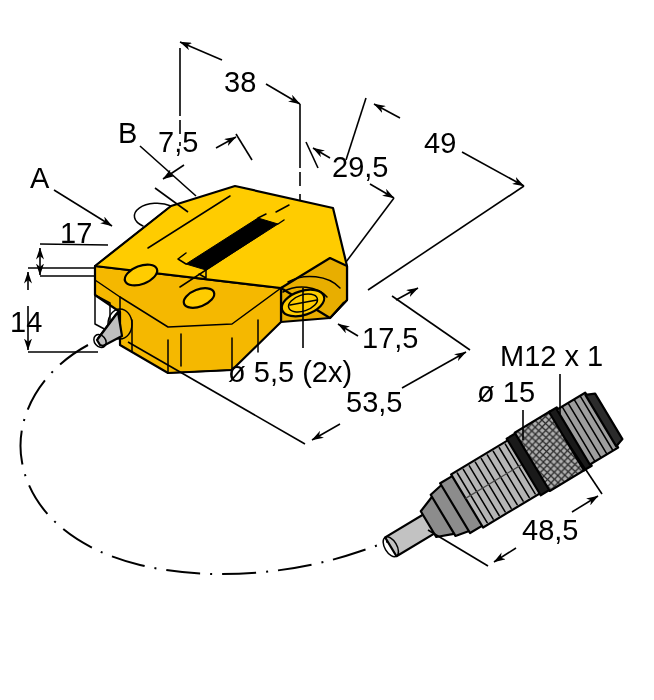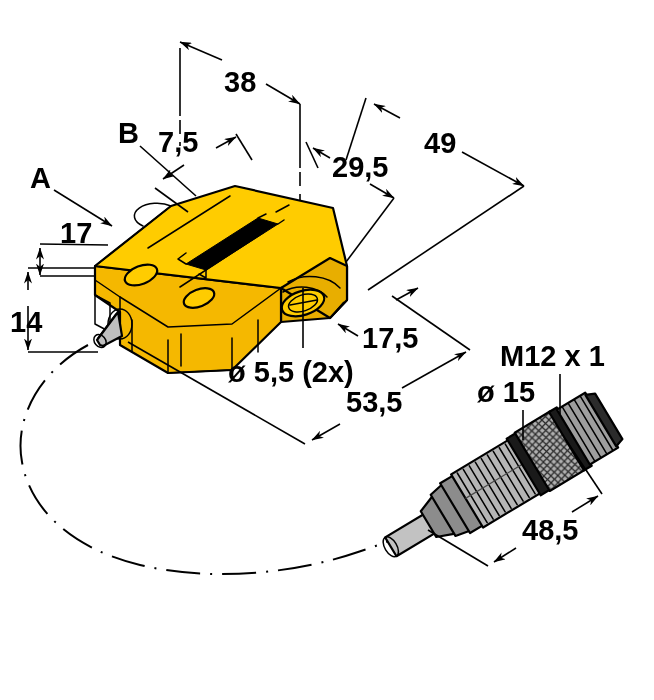--- a/index.html
+++ b/index.html
@@ -12,21 +12,20 @@
     width: 654px;
     height: 700px;
     overflow: hidden;
     font-family: "Liberation Sans", sans-serif;
   }
   #drawing-root {
     position: relative;
     width: 654px;
     height: 574px;
     background: #f0abfc;
-    font-weight: bold;
   }
   svg#tech-svg {
     display: block;
     width: 654px;
     height: 700px;
   }
   .dimtext-lg {
     font-family: "Liberation Sans", sans-serif;
     font-size: 29px;
     fill: #000000;

